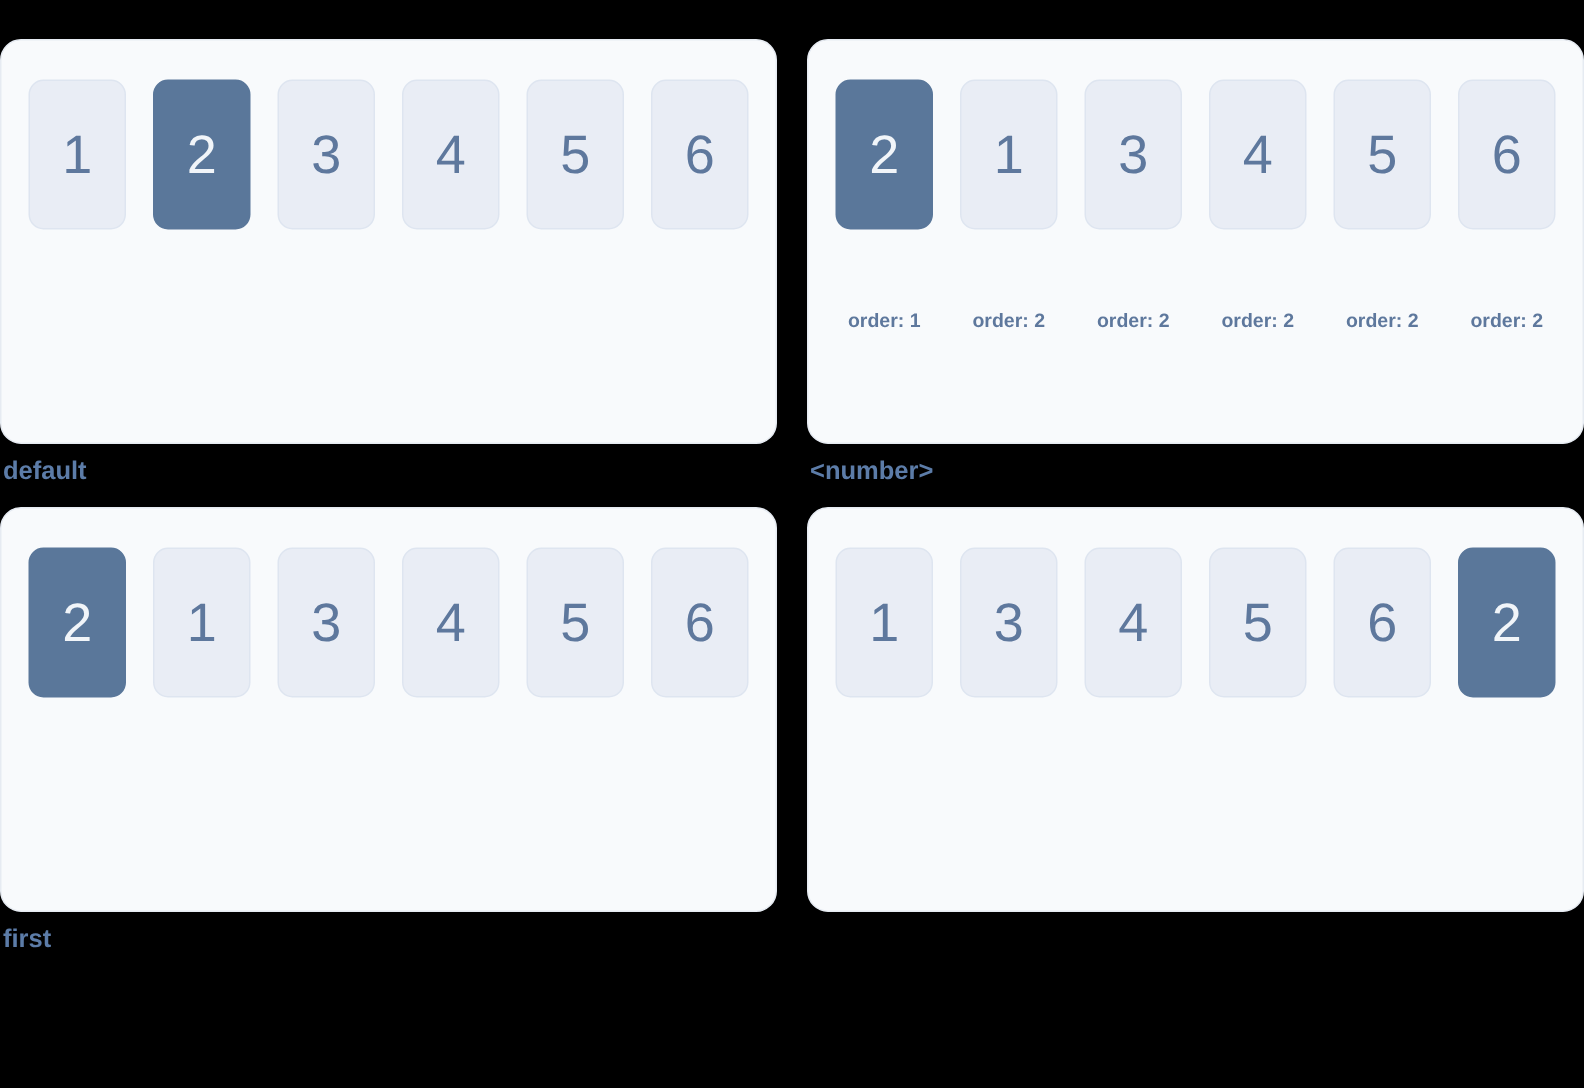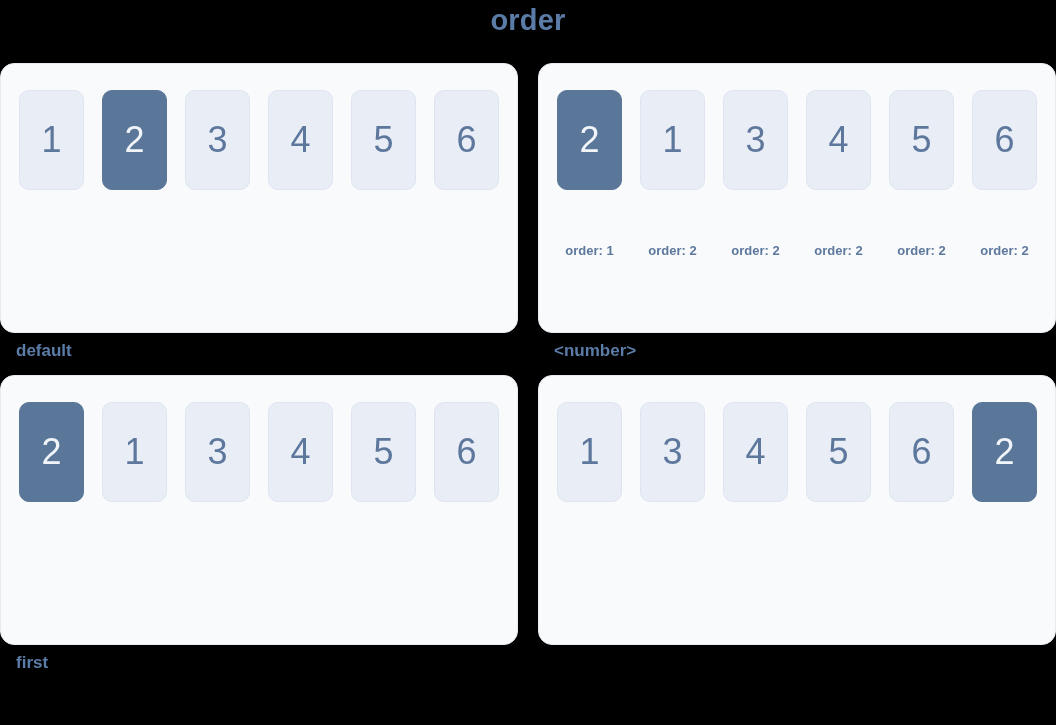--- a/index.html
+++ b/index.html
@@ -68,29 +68,28 @@
     font-weight: 600;
     color: var(--item-text, #5e789d);
     white-space: nowrap;
     line-height: 16px;
     margin-top: 41px;
   }
   .caption {
     color: var(--heading-text, #5c7ca8);
     font-size: 17px;
     font-weight: 700;
-    margin: 7px 0 0 16px;
+    margin: 7px 0 0 2px;
     line-height: 21px;
   }
 </style>
 </head>
 <body>
 
 <div class="stage">
-  <h1 class="title">order</h1>
   <div class="grid">
       <figure class="panel-group">
         <div class="panel">
           <div class="flex-row">
             <div class="cell">
               <div class="item">1</div>
             </div>
             <div class="cell">
               <div class="item highlight">2</div>
             </div>

